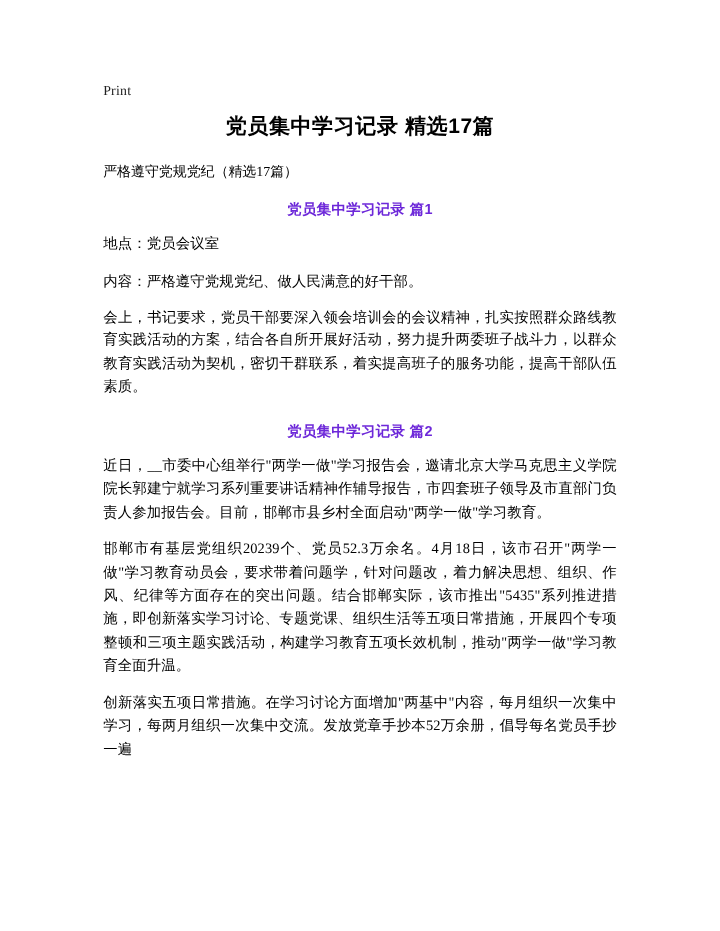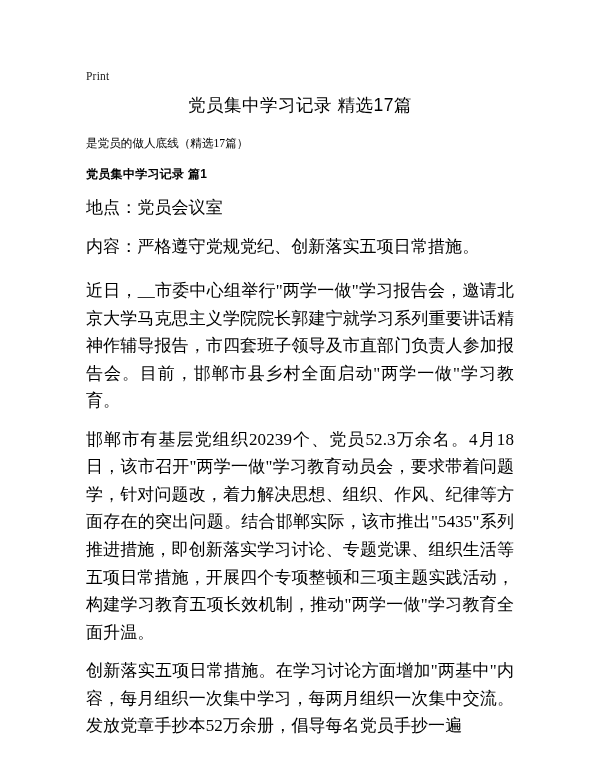--- a/index.html
+++ b/index.html
@@ -33,73 +33,76 @@
     letter-spacing: 0.2px;
   }
   .content {
     padding: 0 86px 0 86px;
     padding-top: 94px;
   }
   .doc-title {
     text-align: center;
     font-family: "Liberation Sans", "DejaVu Sans", sans-serif;
     font-size: 17.5px;
-    font-weight: normal;
+    font-weight: bold;
     letter-spacing: 0.5px;
     margin: 0 0 18px 0;
     color: #000;
     line-height: 1.3;
   }
   .subtitle {
     font-size: 11.6px;
     margin: 0 0 13px 0;
     line-height: 1.5;
     color: #000;
   }
   .section-head {
     font-family: "Liberation Sans", "DejaVu Sans", sans-serif;
     font-size: 12px;
     font-weight: bold;
     margin: 0 0 11px 0;
     line-height: 1.5;
-    color: #000000;
+    color: #6d28d9;
     letter-spacing: 0.3px;
+    text-align: center;
   }
   p.para {
-    font-size: 17px;
+    font-size: 12px;
     line-height: 1.62;
     margin: 0 0 11px 0;
     text-align: justify;
     text-justify: inter-ideograph;
     color: #000;
     letter-spacing: 0.1px;
   }
   .spacer-lg { height: 6px; }
 </style>
 </head>
 <body>
 
 <div class="page">
 
   <div class="print-label">Print</div>
 
   <div class="content">
 
     <h1 class="doc-title">党员集中学习记录 精选17篇</h1>
 
-    <div class="subtitle">是党员的做人底线（精选17篇）</div>
+    <div class="subtitle">严格遵守党规党纪（精选17篇）</div>
 
     <div class="section">
       <div class="section-head">党员集中学习记录 篇1</div>
       <p class="para">地点：党员会议室</p>
-      <p class="para">内容：严格遵守党规党纪、创新落实五项日常措施。</p>
+      <p class="para">内容：严格遵守党规党纪、做人民满意的好干部。</p>
+      <p class="para">会上，书记要求，党员干部要深入领会培训会的会议精神，扎实按照群众路线教育实践活动的方案，结合各自所开展好活动，努力提升两委班子战斗力，以群众教育实践活动为契机，密切干群联系，着实提高班子的服务功能，提高干部队伍素质。</p>
     </div>
 
     <div class="spacer-lg"></div>
 
     <div class="section">
+      <div class="section-head">党员集中学习记录 篇2</div>
       <p class="para">近日，__市委中心组举行"两学一做"学习报告会，邀请北京大学马克思主义学院院长郭建宁就学习系列重要讲话精神作辅导报告，市四套班子领导及市直部门负责人参加报告会。目前，邯郸市县乡村全面启动"两学一做"学习教育。</p>
       <p class="para">邯郸市有基层党组织20239个、党员52.3万余名。4月18日，该市召开"两学一做"学习教育动员会，要求带着问题学，针对问题改，着力解决思想、组织、作风、纪律等方面存在的突出问题。结合邯郸实际，该市推出"5435"系列推进措施，即创新落实学习讨论、专题党课、组织生活等五项日常措施，开展四个专项整顿和三项主题实践活动，构建学习教育五项长效机制，推动"两学一做"学习教育全面升温。</p>
       <p class="para">创新落实五项日常措施。在学习讨论方面增加"两基中"内容，每月组织一次集中学习，每两月组织一次集中交流。发放党章手抄本52万余册，倡导每名党员手抄一遍</p>
     </div>
 
   </div>
 </div>
 
 </body></html>

